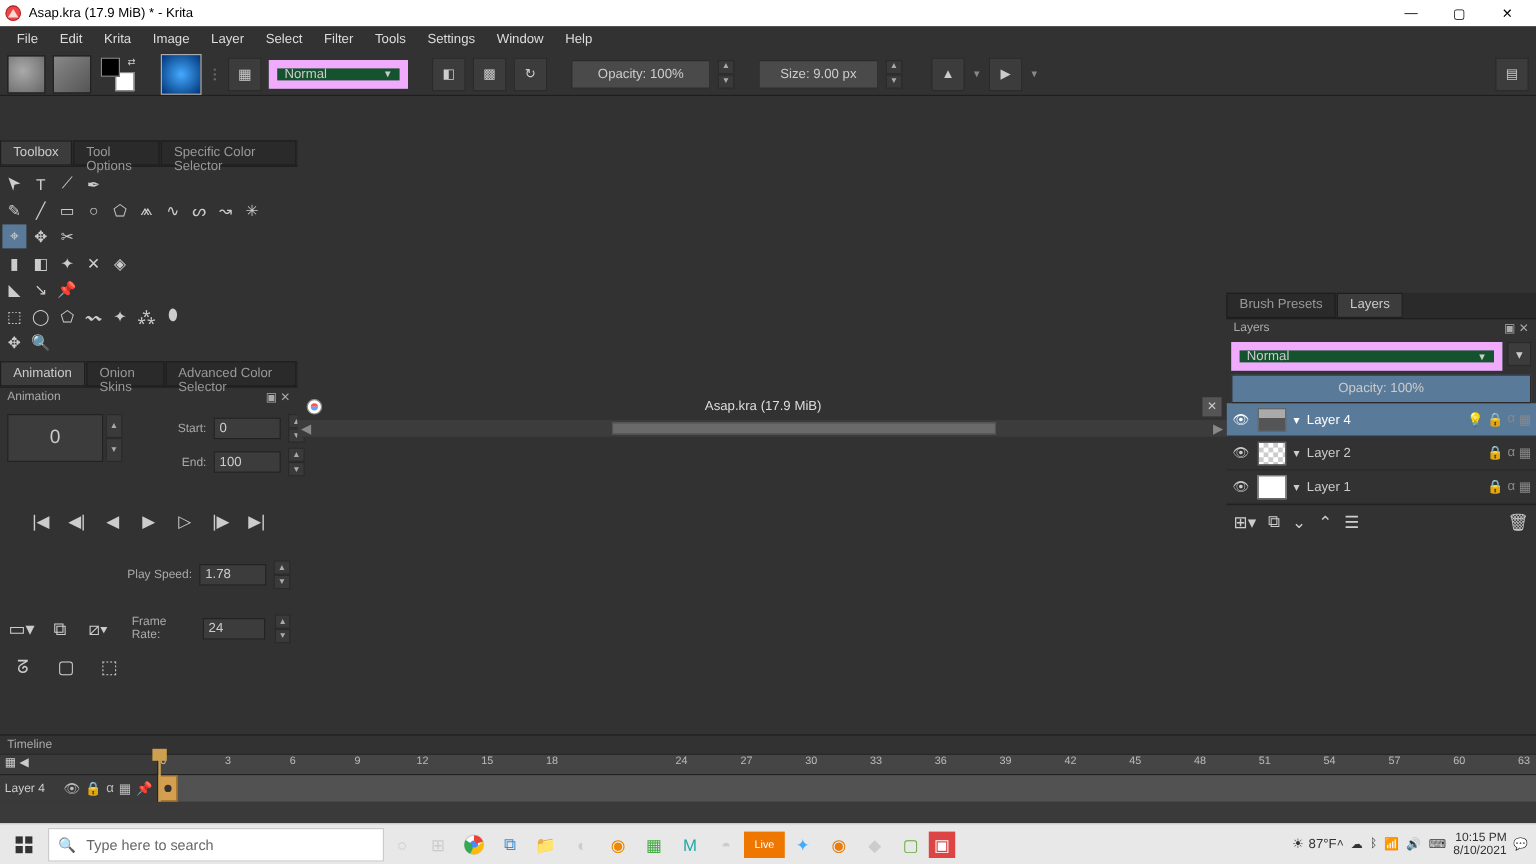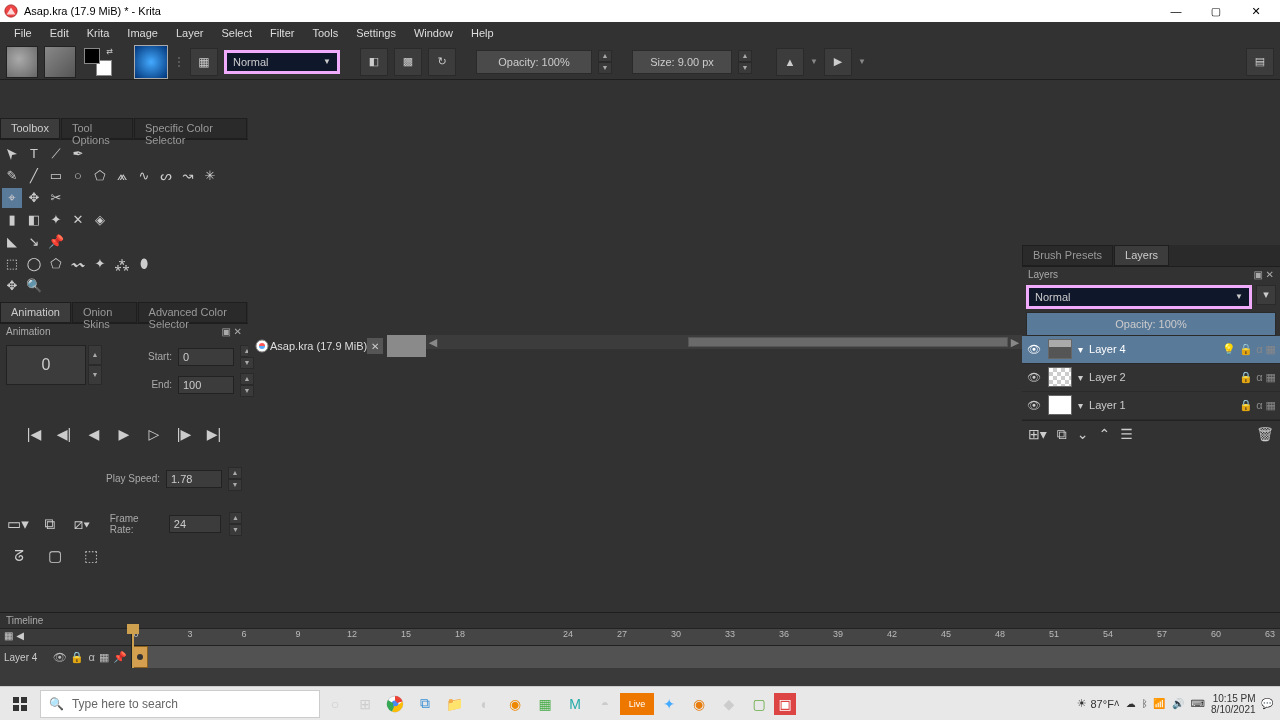--- a/index.html
+++ b/index.html
@@ -20,29 +20,29 @@
 .tbtn { width: 28px; height: 28px; background: #3c3c3c; border: 1px solid #2a2a2a; display:flex; align-items:center; justify-content:center; }
 .tbtn.gradient1 { width:32px; height:32px; background: radial-gradient(circle at 40% 40%, #aaa, #666); border:1px solid #222; }
 .tbtn.gradient2 { width:32px; height:32px; background: linear-gradient(135deg,#888,#555); border:1px solid #222; }
 .fgbg { position: relative; width: 32px; height: 32px; }
 .fgbg .fg { position:absolute; width:16px; height:16px; background:#000; left:2px; top:2px; border:1px solid #888;}
 .fgbg .bg { position:absolute; width:16px; height:16px; background:#fff; right:2px; bottom:2px; border:1px solid #888;}
 .fgbg .swap { position:absolute; font-size:8px; right:1px; top:1px; color:#ccc;}
 .brush-preset { width:34px; height:34px; background: radial-gradient(circle,#4af,#037); border:1px solid #aaa; }
 .grip { width:10px; height:28px; display:flex; flex-direction:column; justify-content:center; gap:2px; align-items:center;}
 .grip span { width:2px;height:2px;background:#666;border-radius:50%;}
-.dropdown { height:24px; background:#0f172a; border:3px solid #f0abfc; display:flex; align-items:center; padding:0 6px; gap:6px; }
+.dropdown { height:24px; background:#14532d; border:7px solid #f0abfc; display:flex; align-items:center; padding:0 6px; gap:6px; }
 .slider-field { height:24px; background:#4a4a4a; border:1px solid #2a2a2a; display:flex; align-items:center; justify-content:center; position:relative; }
 .spin-arrows { width:14px; display:flex; flex-direction:column; }
 .spin-arrows div { height:12px; font-size:7px; display:flex; align-items:center; justify-content:center; color:#aaa; background:#3a3a3a; border:1px solid #2a2a2a;}
 
 
 .main-row { display:flex; height: 532px; align-items: center; }
 .left-panel { width: 248px; background:#323232; display:flex; flex-direction:column; }
-.center-panel { flex:1; background:#323232; display:flex; flex-direction:row; position:relative;}
+.center-panel { flex:1; background:#323232; display:flex; flex-direction:column; position:relative;}
 .right-panel { width: 258px; background:#323232; display:flex; flex-direction:column; }
 
 .docktabs { display:flex; height:22px; background:#2a2a2a; border-bottom:1px solid #1e1e1e;}
 .docktab { padding:3px 10px; background:#3c3c3c; border:1px solid #1e1e1e; margin-right:1px; color:#ccc;}
 .docktab.inactive { background:#2a2a2a; color:#999;}
 
 
 .toolbox { padding:4px 2px; }
 .toolrow { display:flex; gap:2px; margin-bottom:2px;}
 .tool { width:20px; height:20px; display:flex; align-items:center; justify-content:center; color:#ccc; font-size:13px;}

